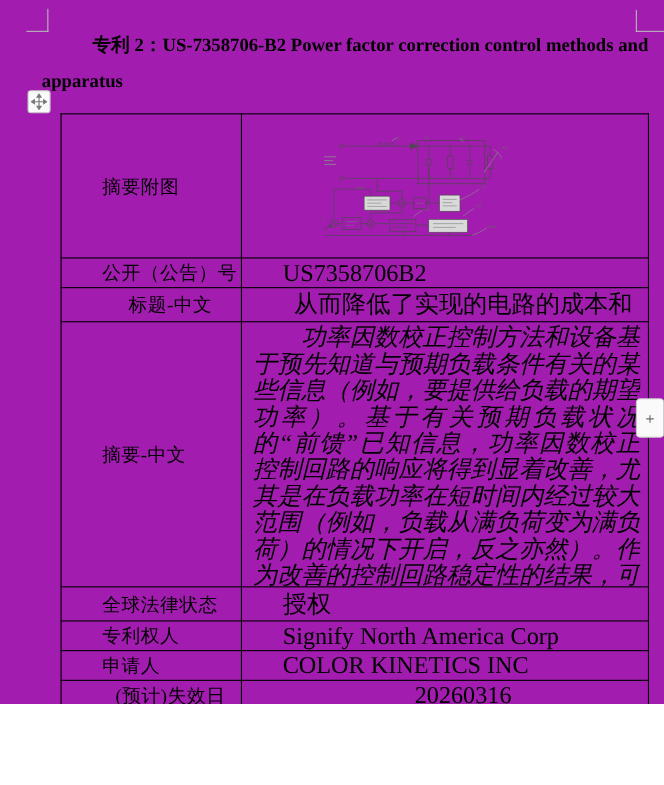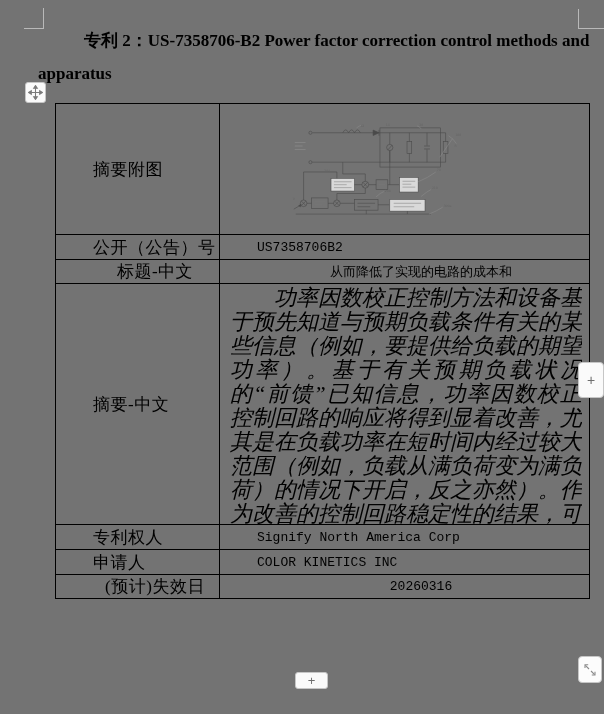--- a/index.html
+++ b/index.html
@@ -1,20 +1,20 @@
 <!DOCTYPE html>
 <html><head>
 <meta charset="utf-8">
 <style>
   * { box-sizing: border-box; }
   html,body { margin:0; padding:0; background:#fff; }
   .page {
     position: relative;
-    width: 604px; height: 714px;
-    background: #737373;
+    width: 604px; height: 640px;
+    background: #a21caf;
     overflow: hidden;
     font-family: "Liberation Serif", "DejaVu Serif", serif;
     color: #000;
   }
   
   .mark { position:absolute; }
   .mark-tl { left:24px; top:8px; width:20px; height:21px;
     border-right:1px solid #b9b9b9; border-bottom:1px solid #b9b9b9; }
   .mark-tr { left:578px; top:9px; width:26px; height:20px;
     border-left:1px solid #b9b9b9; border-bottom:1px solid #b9b9b9; }
@@ -39,21 +39,21 @@
 
   table.patent {
     position:absolute; left:55px; top:103px; width:535px;
     border-collapse:collapse; table-layout:fixed;
   }
   table.patent td { border:1px solid #000; overflow:hidden; }
   td.lbl {
     width:164px; padding:0 2px 0 37px;
     font-size:17px; letter-spacing:0.5px; vertical-align:middle;
   }
-  td.val { padding:0 4px 0 37px; font-size:13px; vertical-align:middle;font-family:Liberation Mono, monospace; }
+  td.val { padding:0 4px 0 37px; font-size:22px; vertical-align:middle; }
   tr.h25 { height:25px; } tr.h24 { height:24px;text-align:center; }
   tr.hfig { height:131px; } tr.habs { height:240px; }
   td.fig-cell { padding:2px 0 0 70px; vertical-align:middle; }
   td.abs-cell { padding:2px 7px 0 10px; vertical-align:top; }
   .abstract {
     font-size:22px; line-height:24px; text-align:justify;
     text-indent:2em; max-height:238px; overflow:hidden;font-style:italic;
   }
   .fig { display:block; }
 </style>
@@ -154,20 +154,24 @@
       <td class="lbl">标题-中文</td>
       <td class="val">从而降低了实现的电路的成本和</td>
     </tr>
     <tr class="habs">
       <td class="lbl">摘要-中文</td>
       <td class="abs-cell">
         <div class="abstract">功率因数校正控制方法和设备基于预先知道与预期负载条件有关的某些信息（例如，要提供给负载的期望功率）。基于有关预期负载状况的“前馈”已知信息，功率因数校正控制回路的响应将得到显着改善，尤其是在负载功率在短时间内经过较大范围（例如，负载从满负荷变为满负荷）的情况下开启，反之亦然）。作为改善的控制回路稳定性的结果，可以基于对信号值的更可预测的期望来采用较小的电路组件，从而降低了实现的电路的成本和/或尺寸。在一个例子中</div>
       </td>
     </tr>
     <tr class="h25">
+      <td class="lbl">全球法律状态</td>
+      <td class="val">授权</td>
+    </tr>
+    <tr class="h25">
       <td class="lbl">专利权人</td>
       <td class="val">Signify North America Corp</td>
     </tr>
     <tr class="h25">
       <td class="lbl">申请人</td>
       <td class="val">COLOR KINETICS INC</td>
     </tr>
     <tr class="h24">
       <td class="lbl">(预计)失效日</td>
       <td class="val">20260316</td>

